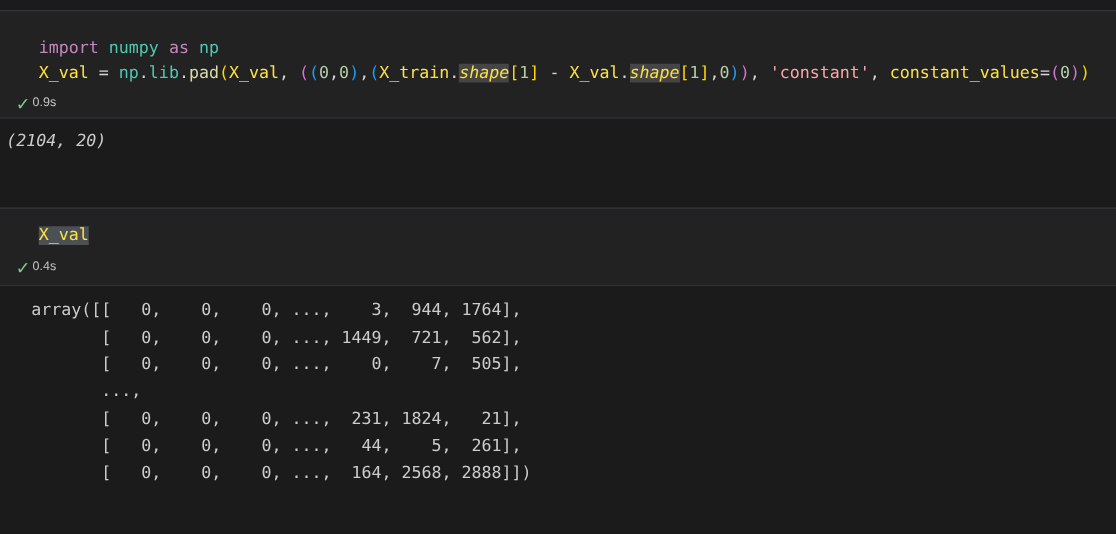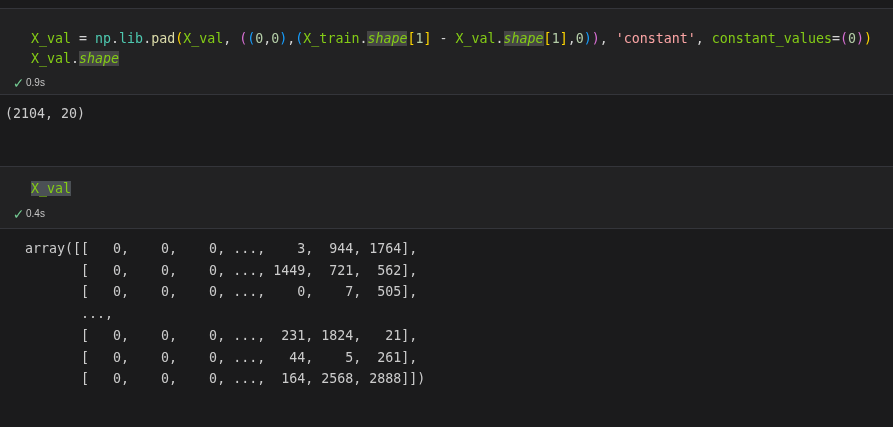--- a/index.html
+++ b/index.html
@@ -22,21 +22,21 @@
   .code-line {
     height: 20px;
     white-space: pre;
     font-family: "DejaVu Sans Mono", monospace;
     font-size: 13.3px; line-height: 20px;
     color: #d4d4d4;
   }
   
   .kw  { color: #C586C0; }
   .mod { color: #4EC9B0; }
-  .var { color: #84cc16; }
+  .var { color: #fde047; }
   .fn  { color: #DCDCAA; }
   .num { color: #B5CEA8; }
   .str { color: #fca5a5; }
   .op  { color: #d4d4d4; }
   .b1  { color: #FFD700; }
   .b2  { color: #DA70D6; }
   .b3  { color: #179FFF; }
   .hl  { background: rgba(90,90,90,0.62); font-style: italic; }
   .sel { background: #4b5055; }
 
@@ -59,32 +59,32 @@
   .output { background: #1b1b1c; }
   .output-1 { height: 71px; }
   .output-2 { height: 178px; }
   .output pre {
     margin: 0; padding: 9px 0 0 5px;
     font-family: "DejaVu Sans Mono", monospace;
     font-size: 13.3px;
     color: #cccccc;
     white-space: pre;
   }
-  .output-1 pre { line-height: 20px; }
+  .output-1 pre { line-height: 20px; font-style: italic; }
   .output-2 pre { line-height: 21.7px; margin-left: 20px; }
 </style>
 </head>
 <body>
 
 <div class="top-strip"></div>
 
 <section class="cell cell1">
   <div class="editor">
+    <div class="code-line"><span class="kw">import</span><span class="op"> </span><span class="mod">numpy</span><span class="op"> </span><span class="kw">as</span><span class="op"> </span><span class="mod">np</span></div>
     <div class="code-line"><span class="var">X_val</span><span class="op"> = </span><span class="mod">np</span><span class="op">.</span><span class="mod">lib</span><span class="op">.</span><span class="fn">pad</span><span class="b1">(</span><span class="var">X_val</span><span class="op">, </span><span class="b2">(</span><span class="b3">(</span><span class="num">0</span><span class="op">,</span><span class="num">0</span><span class="b3">)</span><span class="op">,</span><span class="b3">(</span><span class="var">X_train</span><span class="op">.</span><span class="var hl">shape</span><span class="b1">[</span><span class="num">1</span><span class="b1">]</span><span class="op"> - </span><span class="var">X_val</span><span class="op">.</span><span class="var hl">shape</span><span class="b1">[</span><span class="num">1</span><span class="b1">]</span><span class="op">,</span><span class="num">0</span><span class="b3">)</span><span class="b2">)</span><span class="op">, </span><span class="str">'constant'</span><span class="op">, </span><span class="var">constant_values</span><span class="op">=</span><span class="b2">(</span><span class="num">0</span><span class="b2">)</span><span class="b1">)</span></div>
-    <div class="code-line"><span class="var">X_val</span><span class="op">.</span><span class="var hl">shape</span></div>
   </div>
   <div class="statusbar">
     <span class="check-icon">✓</span>
     <span class="exec-time">0.9s</span>
   </div>
 </section>
 
 <div class="output output-1">
   <pre>(2104, 20)</pre>
 </div>

